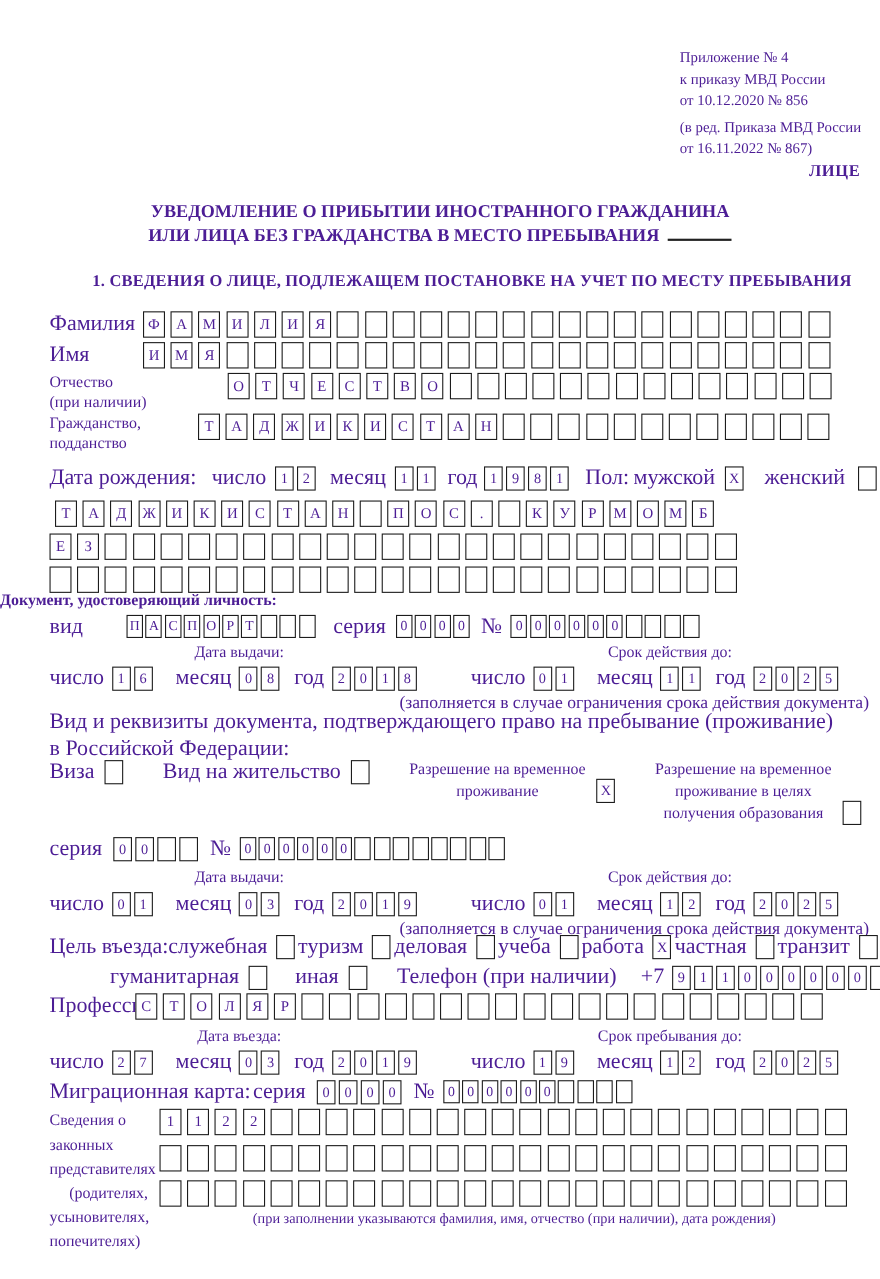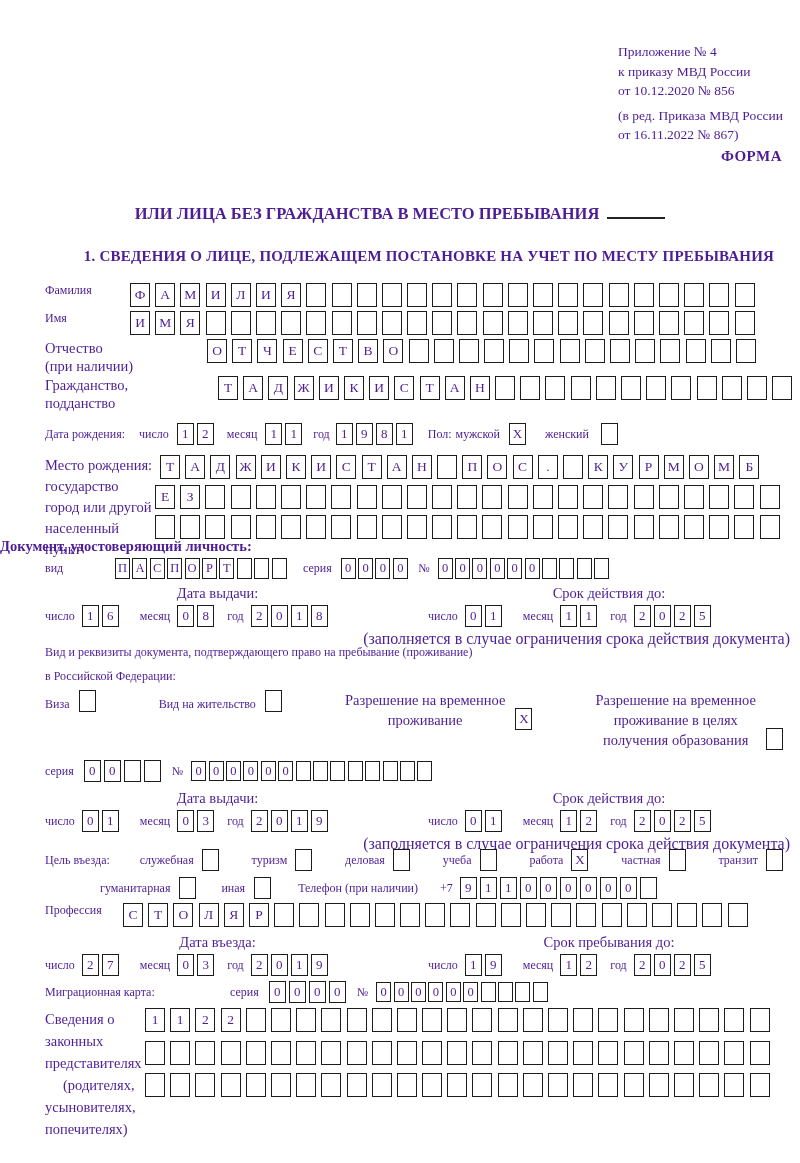--- a/index.html
+++ b/index.html
@@ -2,21 +2,21 @@
 <html><head>
 <meta charset="utf-8">
 <style>
   html,body{margin:0;padding:0;background:#e8e8e8;}
   .page{
     position:relative;width:800px;height:1163px;background:#ffffff;color:#4c1d95;
     font-family:Liberation Serif, serif;overflow:hidden;
     margin:0 auto;
   }
   .abs{position:absolute;left:45px;}
-  .lbl{font-size:12px;white-space:nowrap;}
+  .lbl{font-size:20px;white-space:nowrap;}
   .lbl2{font-size:14.5px;line-height:18px;}
   .cells{display:flex;flex:none;align-items:flex-start;}
   .box{box-sizing:border-box;border:1.6px solid #1c1c1c;display:flex;align-items:center;justify-content:center;flex:none;background:#fff;}
   .cells-lg .box{width:20px;height:24px;margin-right:5.2px;font-size:13.5px;}
   .cells-dt .box{width:17px;height:22px;margin-right:3px;font-size:13px;border-width:1.5px;}
   .cells-sm .box{width:15px;height:20.5px;margin-right:2.4px;font-size:12.5px;border-width:1.4px;}
   .row{display:flex;align-items:flex-start;}
   .row .lbl,.row .lbl2{flex:none;}
   .hdr-right{font-size:13.5px;line-height:1.45;}
   .hdr-right .gap{height:5px;}
@@ -51,22 +51,23 @@
 
   <div class="abs hdr-right" style="left:618px;top:42px;width:175px;">
     <div>Приложение № 4</div>
     <div>к приказу МВД России</div>
     <div>от 10.12.2020 № 856</div>
     <div class="gap"></div>
     <div>(в ред. Приказа МВД России</div>
     <div>от 16.11.2022 № 867)</div>
   </div>
 
-  <div class="abs forma" style="left:auto;right:18px;top:148px;">ФОРМА</div>
-
+  <div class="abs forma" style="left:auto;right:18px;top:148px;">ЛИЦЕ</div>
+
+  <div class="abs title-line" style="left:0;top:182px;">УВЕДОМЛЕНИЕ О ПРИБЫТИИ ИНОСТРАННОГО ГРАЖДАНИНА</div>
   <div class="abs title-line" style="left:0;top:204px;">
     <span>ИЛИ ЛИЦА БЕЗ ГРАЖДАНСТВА В МЕСТО ПРЕБЫВАНИЯ</span><span class="t-underline"></span>
   </div>
 
   <div class="abs sec-h" style="left:0;top:248px;">1. СВЕДЕНИЯ О ЛИЦЕ, ПОДЛЕЖАЩЕМ ПОСТАНОВКЕ НА УЧЕТ ПО МЕСТУ ПРЕБЫВАНИЯ</div>
 
   <div class="abs row" style="top:283px;">
     <span class="lbl" style="width:85px;">Фамилия</span>
     <span class="cells cells-lg">
         <span class="box">Ф</span>
@@ -152,21 +153,21 @@
         <span class="box"></span>
         <span class="box"></span>
         <span class="box"></span>
         <span class="box"></span>
         <span class="box"></span>
         <span class="box"></span>
         <span class="box"></span>
       </span>
   </div>
 
-  <div class="abs row" style="top:376px;gap:38px;">
+  <div class="abs row" style="top:376px;">
     <span class="lbl2" style="width:135px;">
       <span style="display:block;">Гражданство,</span>
       <span style="display:block;">подданство</span>
     </span>
     <span class="cells cells-lg">
         <span class="box">Т</span>
         <span class="box">А</span>
         <span class="box">Д</span>
         <span class="box">Ж</span>
         <span class="box">И</span>
@@ -215,26 +216,20 @@
     <span class="cells cells-dt">
         <span class="box">X</span>
       </span>
     <span class="lbl" style="margin-left:16px;margin-right:12px;">женский</span>
     <span class="cells cells-dt">
         <span class="box"></span>
       </span>
   </div>
 
   <div class="abs row" style="top:455px;">
-    <span class="lbl2" style="width:110px;line-height:21px;">
-      <span style="display:block;">Место рождения:</span>
-      <span style="display:block;">государство</span>
-      <span style="display:block;">город или другой</span>
-      <span style="display:block;">населенный пункт</span>
-    </span>
     <span>
       <span class="cells cells-lg" style="margin-left:5px;margin-bottom:6px;">
           <span class="box">Т</span>
           <span class="box">А</span>
           <span class="box">Д</span>
           <span class="box">Ж</span>
           <span class="box">И</span>
           <span class="box">К</span>
           <span class="box">И</span>
           <span class="box">С</span>
@@ -776,14 +771,15 @@
           <span class="box"></span>
           <span class="box"></span>
           <span class="box"></span>
           <span class="box"></span>
           <span class="box"></span>
           <span class="box"></span>
         </span>
     </span>
   </div>
 
+  <div class="abs gnote" style="left:145px;right:10px;top:1100px;text-align:center;">(при заполнении указываются фамилия, имя, отчество (при наличии), дата рождения)</div>
 
 </div>
 
 </body></html>

